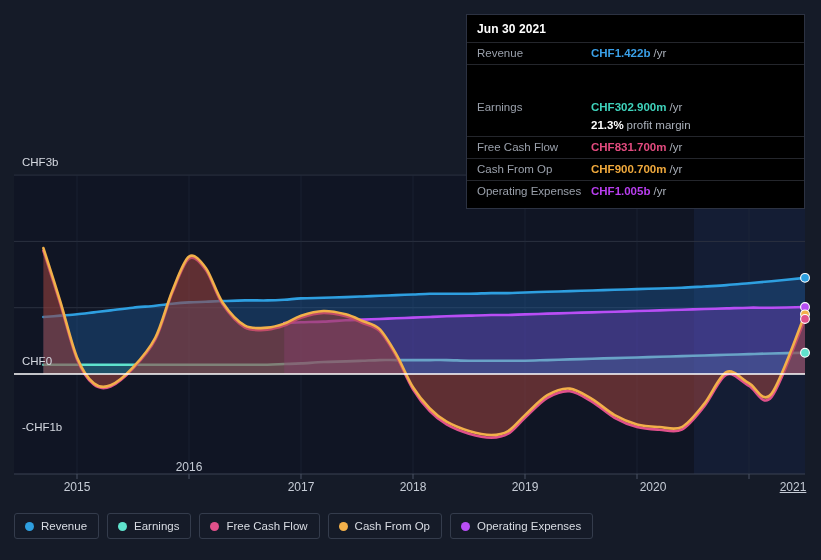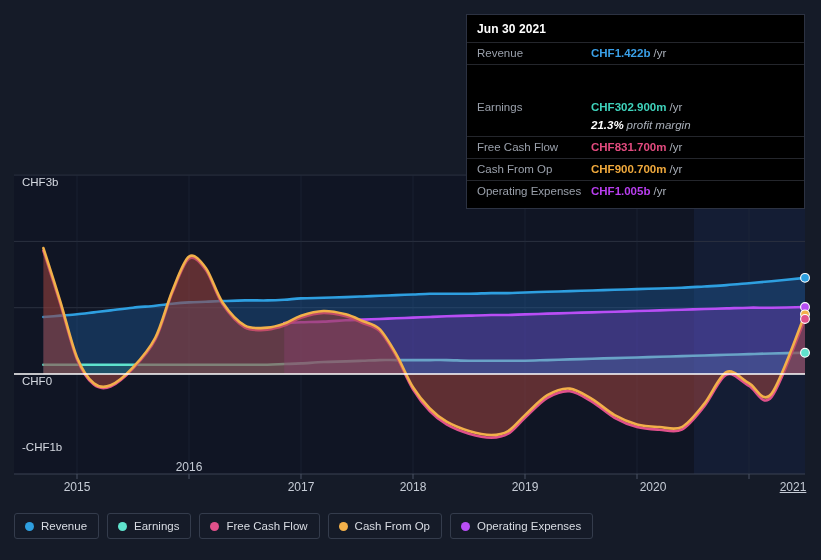--- a/index.html
+++ b/index.html
@@ -25,29 +25,29 @@
   .tt-date{
     color:#ffffff;font-size:12px;font-weight:bold;
     padding:0 10px 6px 10px;letter-spacing:.1px;
   }
   .tt-row{
     display:flex;align-items:baseline;
     border-top:1px solid #24262c;
     padding:3px 10px 3px 10px;
     font-size:11.5px;line-height:15px;
   }
-  .tt-row.noline{border-top:none;padding-top:0;font-style:italic;}
+  .tt-row.noline{border-top:none;padding-top:0;}
   .tt-label{color:#9aa0ab;width:114px;flex:0 0 114px;}
   .tt-val{font-weight:bold;}
   .tt-unit{color:#aab0ba;font-weight:normal;margin-left:3px;font-size:11.5px;}
 
   
   .ylab{
     position:absolute;color:#d6dae2;font-size:11.5px;
-    white-space:nowrap;z-index:6;margin-top:20px;
+    white-space:nowrap;z-index:6;
   }
   .xlab{
     position:absolute;color:#c6ccd6;font-size:12px;
     transform:translateX(-50%);white-space:nowrap;z-index:6;
   }
 
   
   .legend{
     position:absolute;left:14px;top:513px;
     display:flex;gap:8px;z-index:20;

